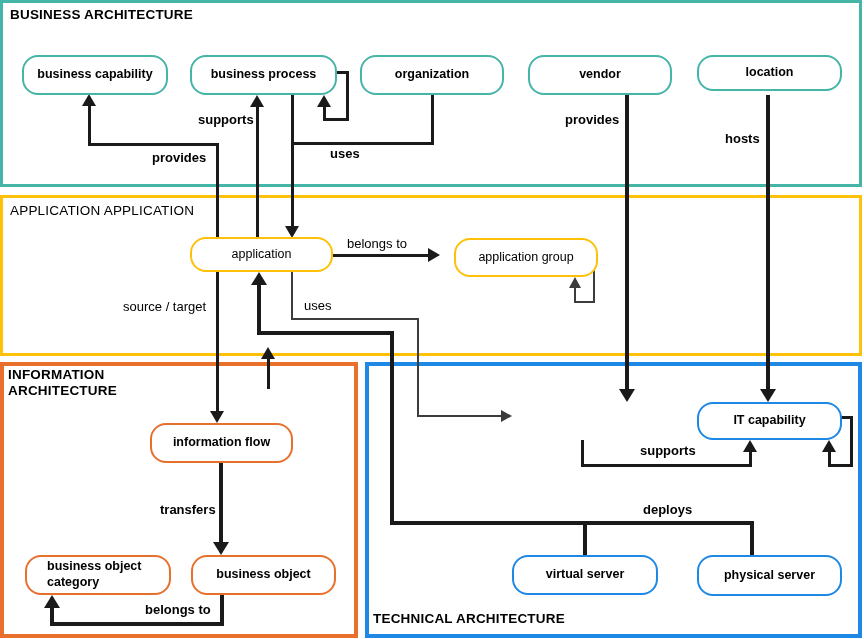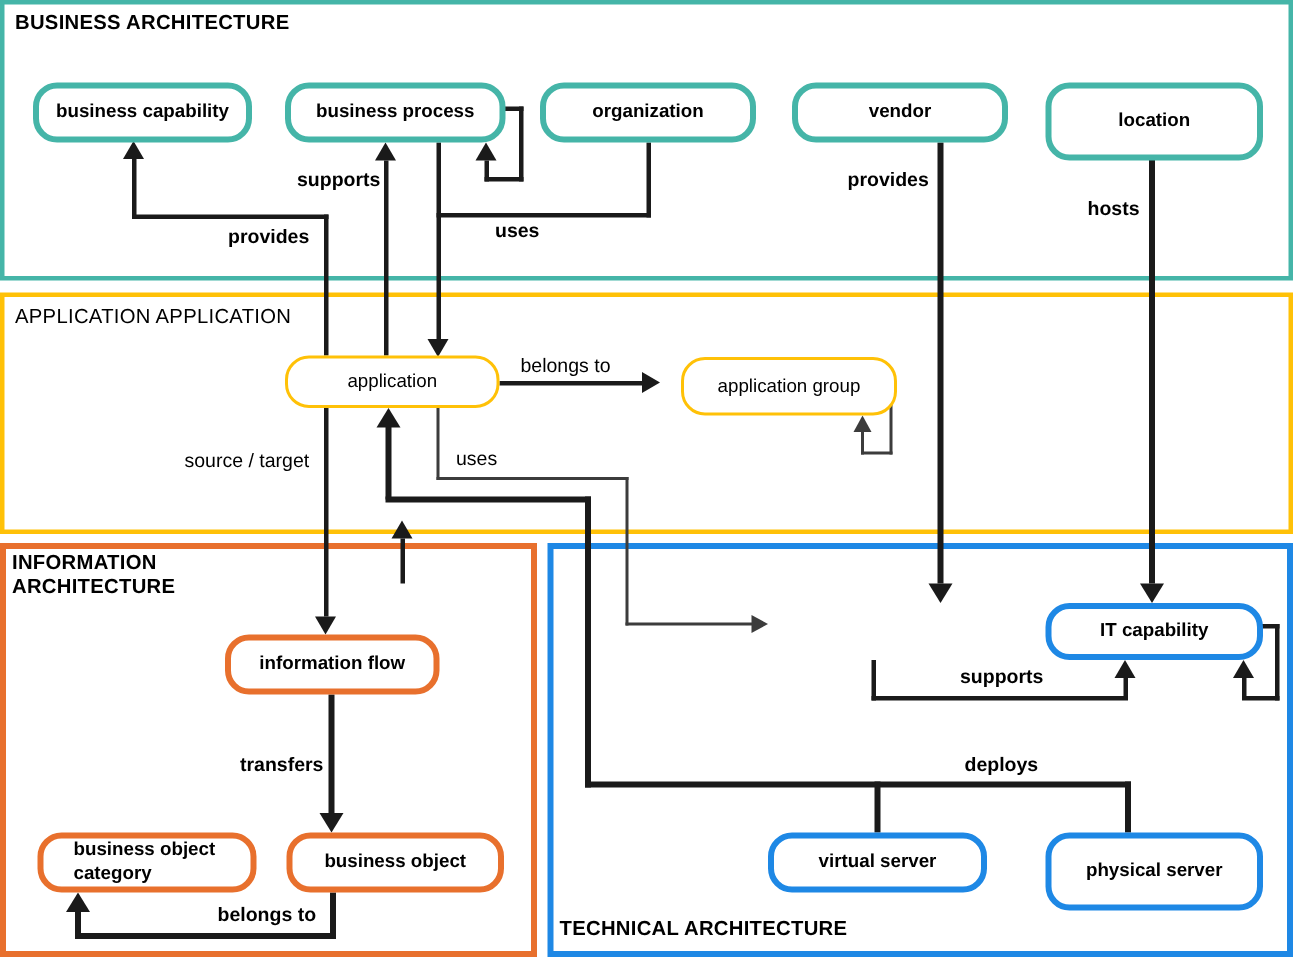--- a/index.html
+++ b/index.html
@@ -10,21 +10,21 @@
   #canvas{position:absolute;left:0;top:0;width:864px;height:639px;}
   .section{position:absolute;box-sizing:border-box;background:transparent;}
   .sec-business{left:0;top:0;width:862px;height:187px;border:3px solid var(--teal,#45b5a8);}
   .sec-application{left:0;top:195px;width:862px;height:161px;border:3px solid var(--amber,#ffc107);}
   .sec-information{left:0;top:362px;width:358px;height:276px;border:4px solid var(--orange,#e8702d);}
   .sec-technical{left:365px;top:362px;width:497px;height:276px;border:4px solid var(--blue,#1e88e5);}
   .stitle{position:absolute;font-size:13.5px;font-weight:bold;letter-spacing:.2px;line-height:1.2;}
   .stitle.reg{font-weight:normal;}
   .node{
     position:absolute;box-sizing:border-box;background:#fff;
-    border-radius:16px;border:4px solid #fca5a5;
+    border-radius:16px;border:2px solid #fca5a5;
     display:flex;align-items:center;justify-content:center;
     font-size:12.5px;font-weight:bold;text-align:center;line-height:1.25;
   }
   .node.teal{border-color:var(--teal,#45b5a8);}
   .node.amber{border-color:var(--amber,#ffc107);border-width:2.5px;font-weight:normal;}
   .node.orangeb{border-color:var(--orange,#e8702d);}
   .node.blueb{border-color:var(--blue,#1e88e5);}
   .node.align-left{justify-content:flex-start;text-align:left;padding-left:20px;}
   .seg{position:absolute;background:var(--line,#1a1a1a);}
   .seg.thin{background:#3c3c3c;}
@@ -136,26 +136,26 @@
   <div class="seg" style="left:220px;top:595px;width:4px;height:31px;"></div>
   <div class="seg" style="left:50px;top:622px;width:174px;height:4px;"></div>
   <div class="seg" style="left:50px;top:607px;width:4px;height:17px;"></div>
   <div class="ah ah-up big" style="left:44px;top:595px;"></div>
   <div class="elabel" style="left:145px;top:602px;">belongs to</div>
 
   <div class="node teal" style="left:22px;top:55px;width:146px;height:40px;">business capability</div>
   <div class="node teal" style="left:190px;top:55px;width:147px;height:40px;">business process</div>
   <div class="node teal" style="left:360px;top:55px;width:144px;height:40px;">organization</div>
   <div class="node teal" style="left:528px;top:55px;width:144px;height:40px;">vendor</div>
-  <div class="node teal" style="left:697px;top:55px;width:145px;height:52px;">location</div>
+  <div class="node teal" style="left:697px;top:55px;width:145px;height:36px;">location</div>
 
   <div class="node amber" style="left:190px;top:237px;width:143px;height:35px;">application</div>
   <div class="node amber" style="left:454px;top:238px;width:144px;height:39px;">application group</div>
 
   <div class="node orangeb" style="left:150px;top:423px;width:143px;height:40px;">information flow</div>
   <div class="node orangeb align-left" style="left:25px;top:555px;width:146px;height:40px;">business object category</div>
   <div class="node orangeb" style="left:191px;top:555px;width:145px;height:40px;">business object</div>
 
   <div class="node blueb" style="left:697px;top:402px;width:145px;height:38px;">IT capability</div>
   <div class="node blueb" style="left:512px;top:555px;width:146px;height:40px;">virtual server</div>
-  <div class="node blueb" style="left:697px;top:555px;width:145px;height:52px;">physical server</div>
+  <div class="node blueb" style="left:697px;top:555px;width:145px;height:41px;">physical server</div>
 
 </div>
 
 </body></html>

